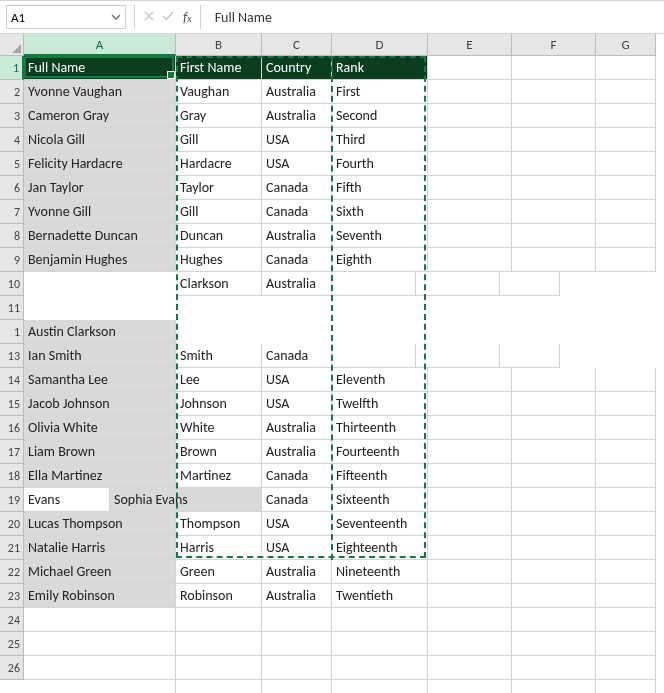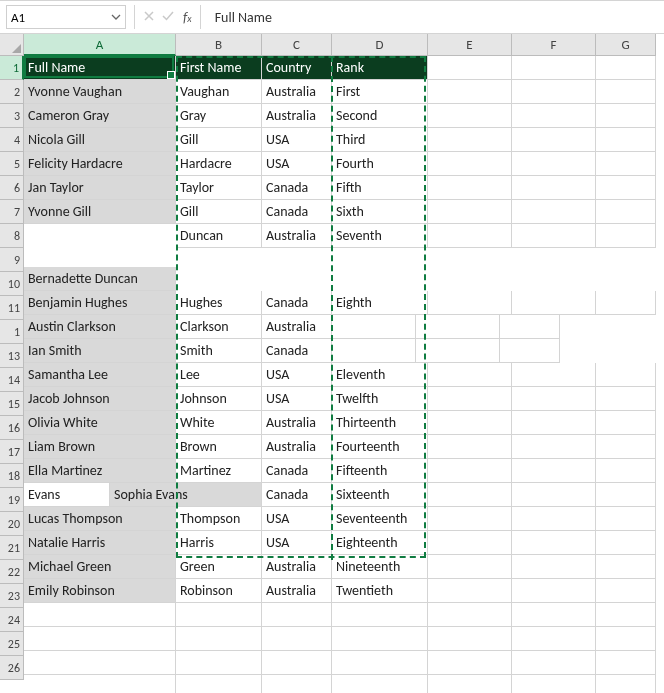--- a/index.html
+++ b/index.html
@@ -162,39 +162,39 @@
       <div class="row">
         <div class="cell colA-body" style="width: 152px; height: 24px;">Yvonne Gill</div>
         <div class="cell" style="width: 86px; height: 24px;">Gill</div>
         <div class="cell" style="width: 70px; height: 24px;">Canada</div>
         <div class="cell" style="width: 96px; height: 24px;">Sixth</div>
         <div class="cell" style="width: 84px; height: 24px;"></div>
         <div class="cell" style="width: 84px; height: 24px;"></div>
         <div class="cell" style="width: 60px; height: 24px;"></div>
       </div>
       <div class="row">
-        <div class="cell colA-body" style="width: 152px; height: 24px; margin-top: 43px;">Bernadette Duncan</div>
+        <div class="cell colA-body" style="width: 152px; height: 24px;">Bernadette Duncan</div>
         <div class="cell" style="width: 86px; height: 24px;">Duncan</div>
         <div class="cell" style="width: 70px; height: 24px;">Australia</div>
         <div class="cell" style="width: 96px; height: 24px;">Seventh</div>
         <div class="cell" style="width: 84px; height: 24px;"></div>
         <div class="cell" style="width: 84px; height: 24px;"></div>
         <div class="cell" style="width: 60px; height: 24px;"></div>
       </div>
       <div class="row">
         <div class="cell colA-body" style="width: 152px; height: 24px;">Benjamin Hughes</div>
         <div class="cell" style="width: 86px; height: 24px;">Hughes</div>
         <div class="cell" style="width: 70px; height: 24px;">Canada</div>
         <div class="cell" style="width: 96px; height: 24px;">Eighth</div>
         <div class="cell" style="width: 84px; height: 24px;"></div>
         <div class="cell" style="width: 84px; height: 24px;"></div>
         <div class="cell" style="width: 60px; height: 24px;"></div>
       </div>
       <div class="row">
-        <div class="cell colA-body" style="width: 152px; height: 24px;">Austin Clarkson</div>
+        <div class="cell colA-body" style="width: 152px; height: 24px; margin-top: 48px;">Austin Clarkson</div>
         <div class="cell" style="width: 86px; height: 24px;">Clarkson</div>
         <div class="cell" style="width: 70px; height: 24px;">Australia</div>
         <div class="cell" style="width: 84px; height: 24px;"></div>
         <div class="cell" style="width: 84px; height: 24px;"></div>
         <div class="cell" style="width: 60px; height: 24px;"></div>
       </div>
       <div class="row">
         <div class="cell colA-body" style="width: 152px; height: 24px;">Ian Smith</div>
         <div class="cell" style="width: 86px; height: 24px;">Smith</div>
         <div class="cell" style="width: 70px; height: 24px;">Canada</div>

